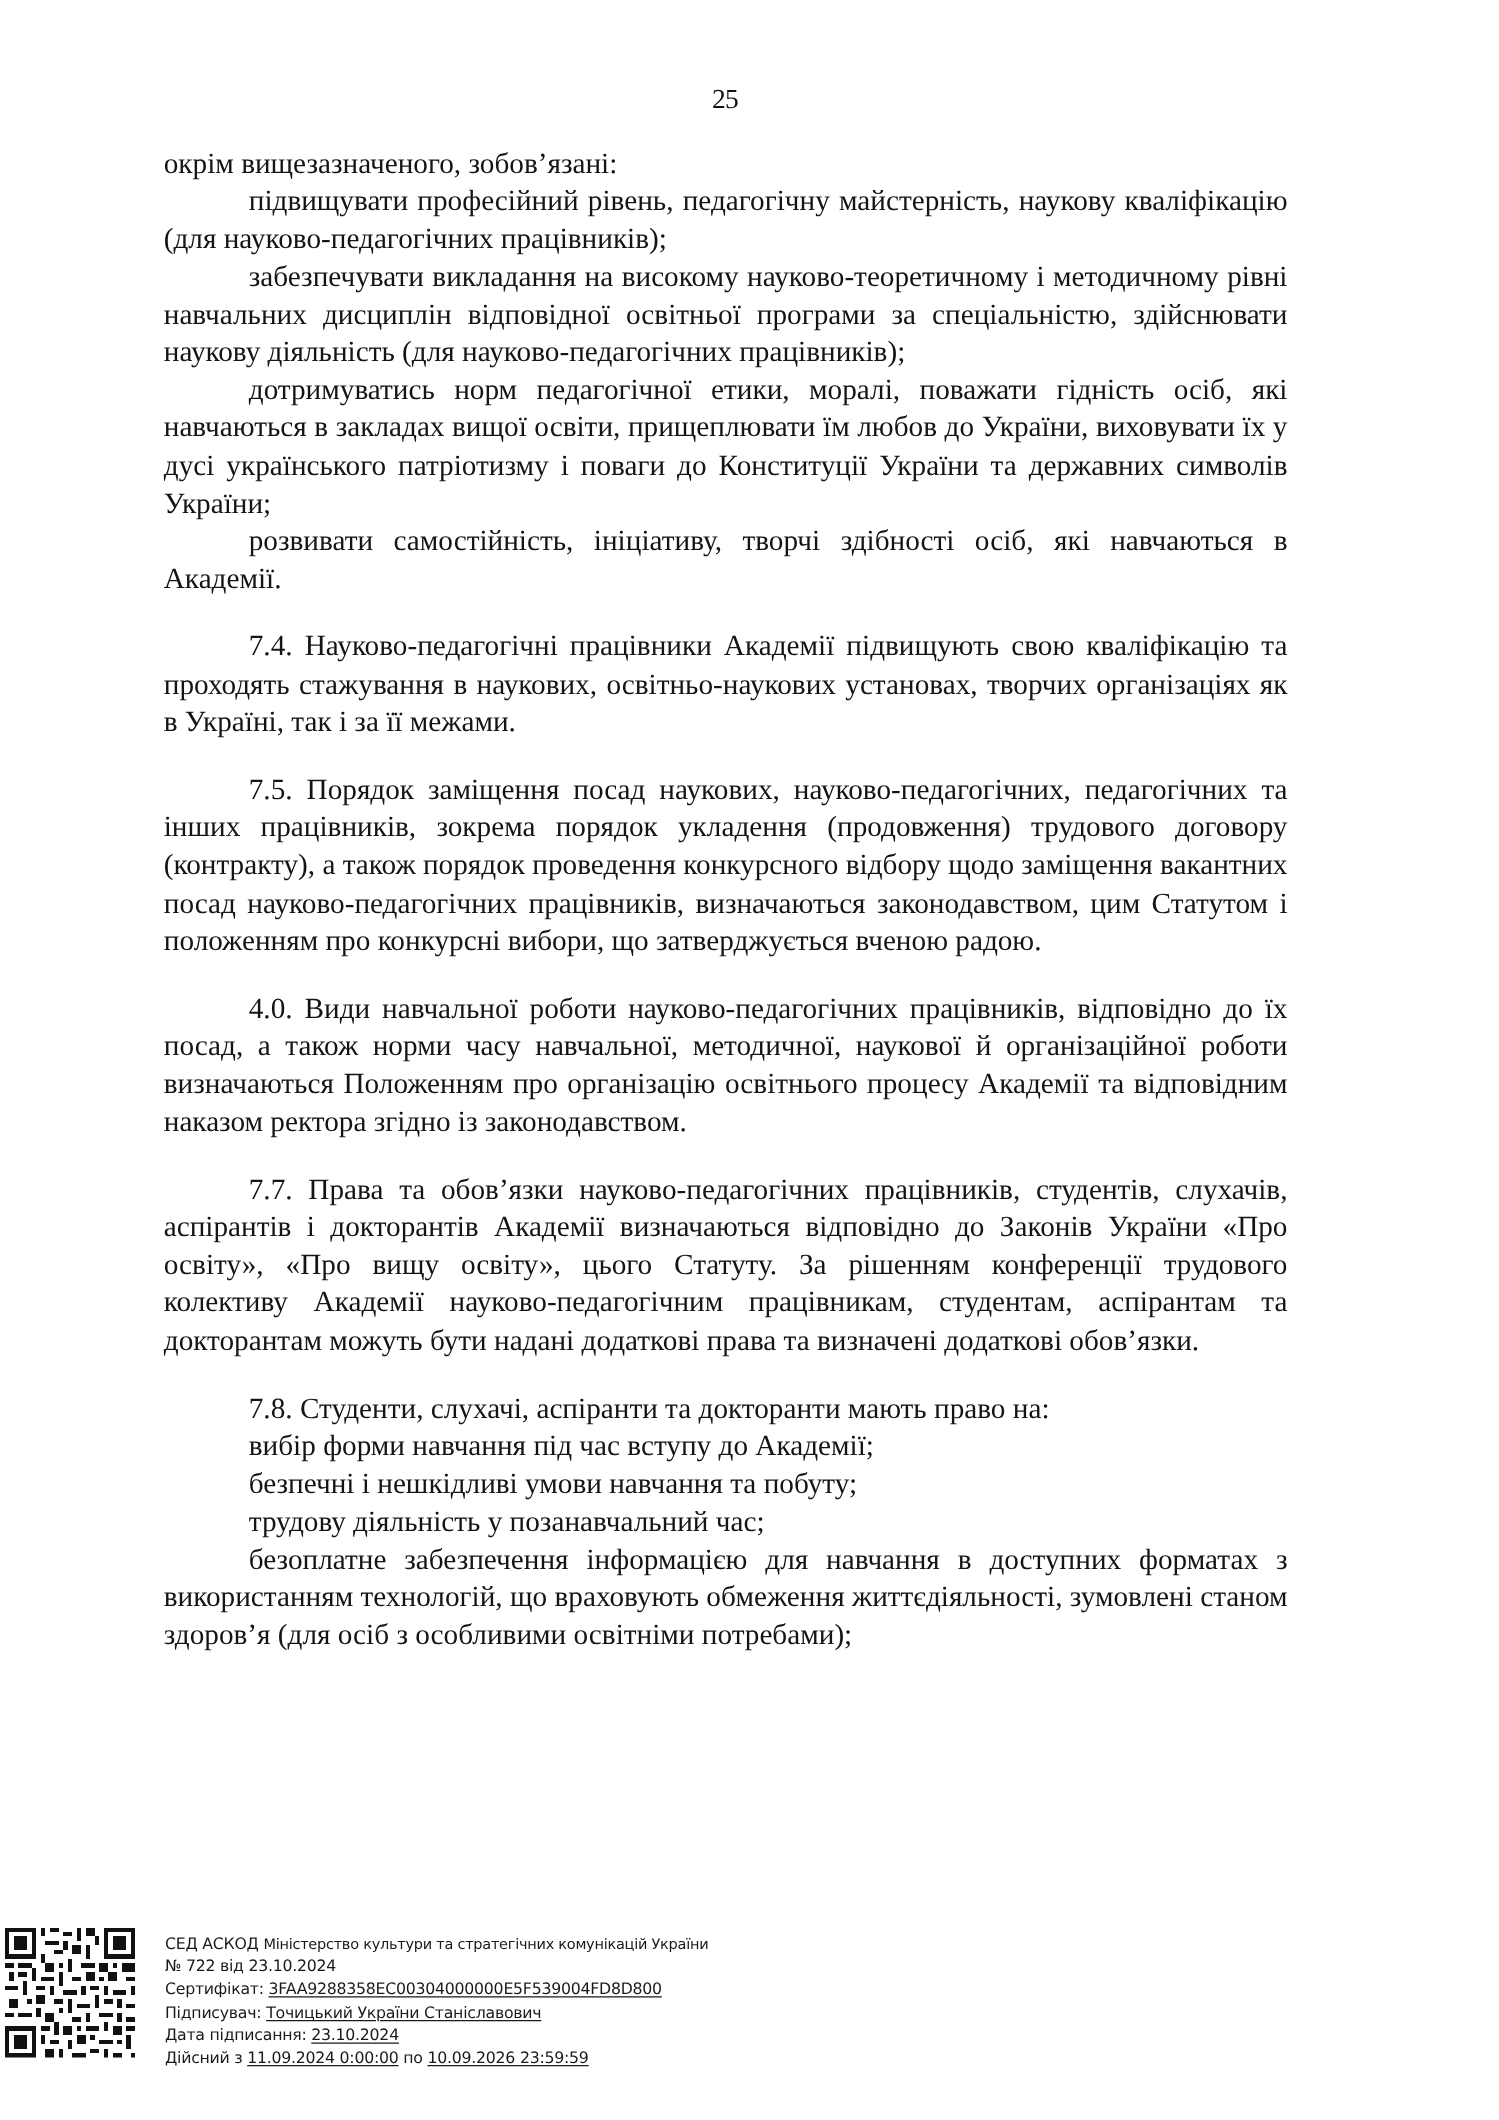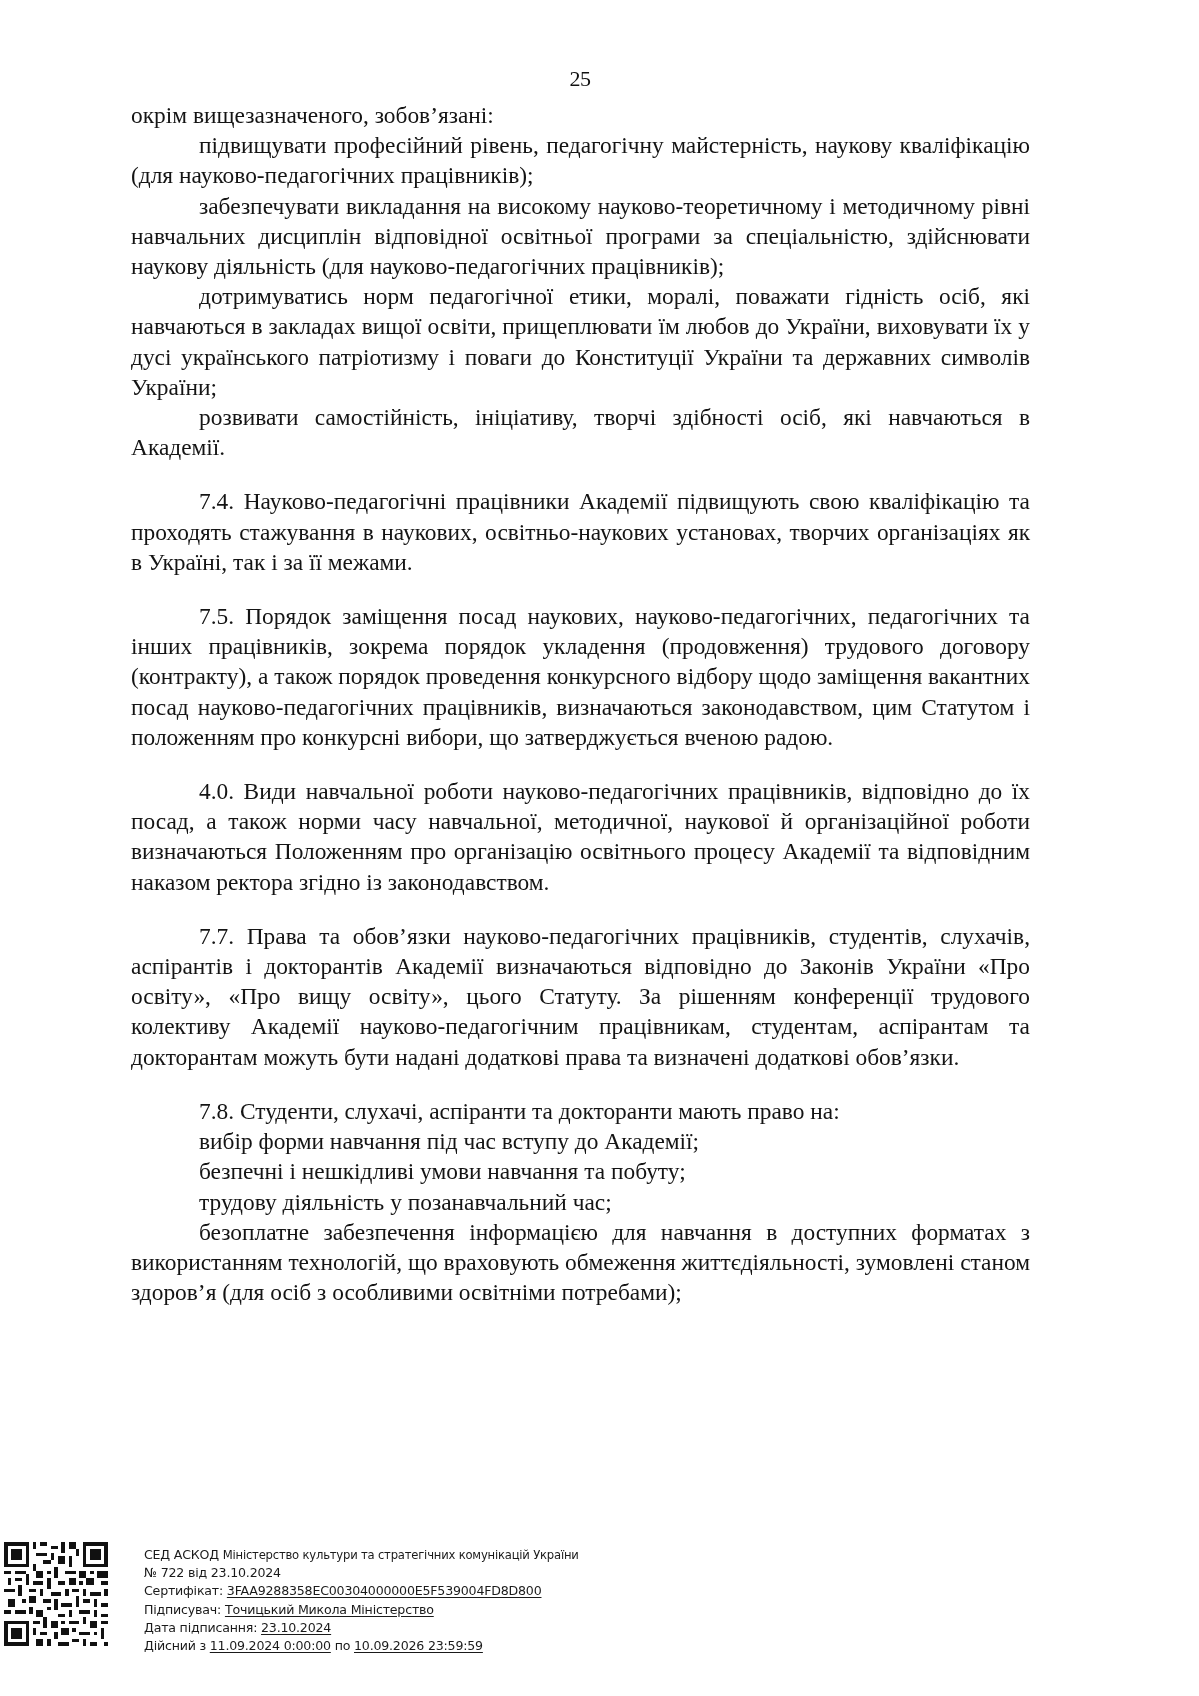--- a/index.html
+++ b/index.html
@@ -2,34 +2,34 @@
 <html><head>
 <meta charset="utf-8">
 <style>
   html, body { margin: 0; padding: 0; background: #ffffff; }
   body { width: 1199px; height: 1696px; position: relative; overflow: hidden; color: #111; }
   .page-number {
     position: absolute; top: 66px; left: 0; width: 1160px; text-align: center;
     font-family: "Liberation Serif", "DejaVu Serif", serif; font-size: 22px; letter-spacing: -0.5px;
   }
   .body {
-    position: absolute; top: 100px; left: 131px; width: 899px;
+    position: absolute; top: 116px; left: 131px; width: 899px;
     font-family: "Liberation Serif", "DejaVu Serif", serif;
     font-size: 23.4px; line-height: 30.2px; color: #141414;
   }
   .p { margin: 0; text-align: justify; text-align-last: left; }
   .p.indent { text-indent: 68px; }
   .p.gap { margin-top: 24px; }
   .p.ragged { text-align: left; }
   .stamp {
     position: absolute; left: 0; top: 1540px; width: 1199px; height: 150px;
   }
   .qr { position: absolute; left: 4px; top: 2px; width: 104px; height: 104px; }
   .stamp-text {
-    position: absolute; left: 144px; top: 6px;
+    position: absolute; left: 132px; top: 6px;
     font-family: "DejaVu Sans", "Liberation Sans", sans-serif;
     font-size: 12.6px; line-height: 18.2px; color: #1a1a1a; letter-spacing: -0.2px;
   }
   .stamp-line { white-space: nowrap; }
   .u { text-decoration: underline; text-underline-offset: 2px; }
 </style>
 </head>
 <body>
 
 <div class="page-number">25</div>
@@ -74,21 +74,21 @@
       <span>СЕД АСКОД</span>
       <span style="font-size:11.6px;">Міністерство культури та стратегічних комунікацій України</span>
     </div>
     <div class="stamp-line">№ 722 від 23.10.2024</div>
     <div class="stamp-line">
       <span>Сертифікат:</span>
       <span class="u">3FAA9288358EC00304000000E5F539004FD8D800</span>
     </div>
     <div class="stamp-line">
       <span>Підписувач:</span>
-      <span class="u">Точицький Микола Міністерство</span>
+      <span class="u">Точицький України Станіславович</span>
     </div>
     <div class="stamp-line">
       <span>Дата підписання:</span>
       <span class="u">23.10.2024</span>
     </div>
     <div class="stamp-line">
       <span>Дійсний з</span>
       <span class="u">11.09.2024 0:00:00</span>
       <span>по</span>
       <span class="u">10.09.2026 23:59:59</span>

